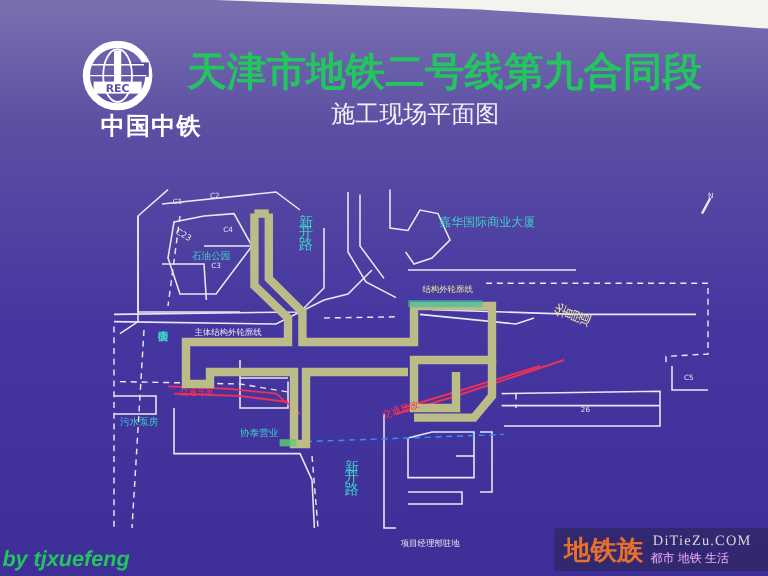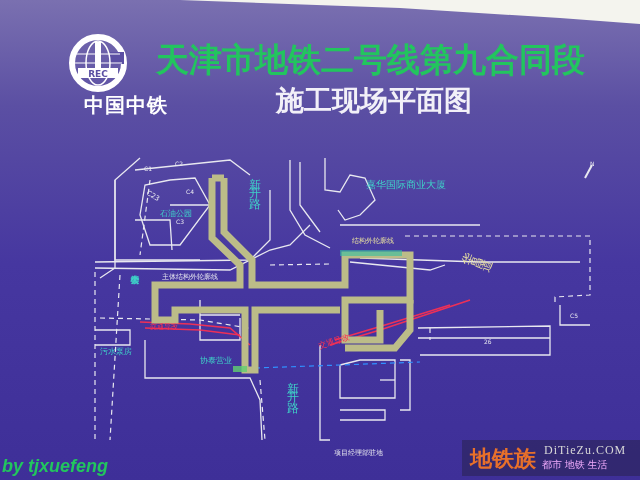--- a/index.html
+++ b/index.html
@@ -6,22 +6,22 @@
   body{width:640px;height:480px;overflow:hidden;position:relative;
        background:#4a3f8c;font-family:"DejaVu Sans",sans-serif;}
   .sky{position:absolute;left:0;top:0;width:640px;height:24px;}
   .board{position:absolute;left:0;top:0;width:640px;height:480px;
          background:linear-gradient(180deg,#7a70b0 0%,#5b4fa3 22%,#4637a0 55%,#3e2f98 100%);}
   .logo{position:absolute;left:62px;top:34px;width:72px;height:58px;}
   .logo-text{position:absolute;left:52px;top:92px;color:#fff;font-weight:bold;
              font-size:20px;letter-spacing:1px;font-family:"DejaVu Sans",sans-serif;margin-left:32px;}
   .title1{position:absolute;left:156px;top:38px;color:#22c55e;font-size:33px;
           font-weight:bold;letter-spacing:0px;font-family:"DejaVu Serif",serif;white-space:nowrap;}
-  .title2{position:absolute;left:276px;top:82px;color:#f2f0f8;font-size:28px;
-          font-weight:bold;font-family:"DejaVu Serif",serif;white-space:nowrap;}
+  .title2{position:absolute;left:276px;top:82px;color:#f2f0f8;font-size:20px;
+          font-weight:normal;font-family:"DejaVu Serif",serif;white-space:nowrap;}
   .map{position:absolute;left:0;top:0;width:640px;height:480px;}
   .credit{position:absolute;left:2px;top:456px;color:#22c55e;font-style:italic;font-weight:bold;
           font-size:18px;font-family:"Liberation Sans",sans-serif;}
   .wm{position:absolute;left:462px;top:440px;width:192px;height:36px;
       background:rgba(40,35,80,0.55);}
   .wm-cn{position:absolute;left:8px;top:4px;color:#e8702a;font-weight:bold;font-size:22px;
          font-family:"DejaVu Sans",sans-serif;}
   .wm-en{position:absolute;left:82px;top:3px;color:#d8d8d8;font-size:12px;letter-spacing:1px;
          font-family:Liberation Serif, serif;}
   .wm-sub{position:absolute;left:80px;top:18px;color:#f0abfc;font-size:10px;

